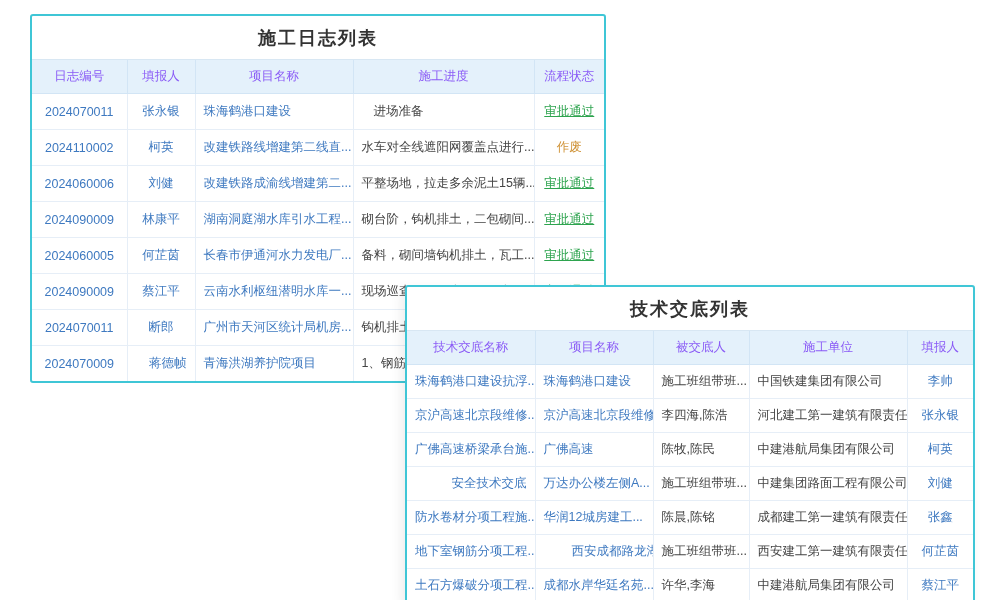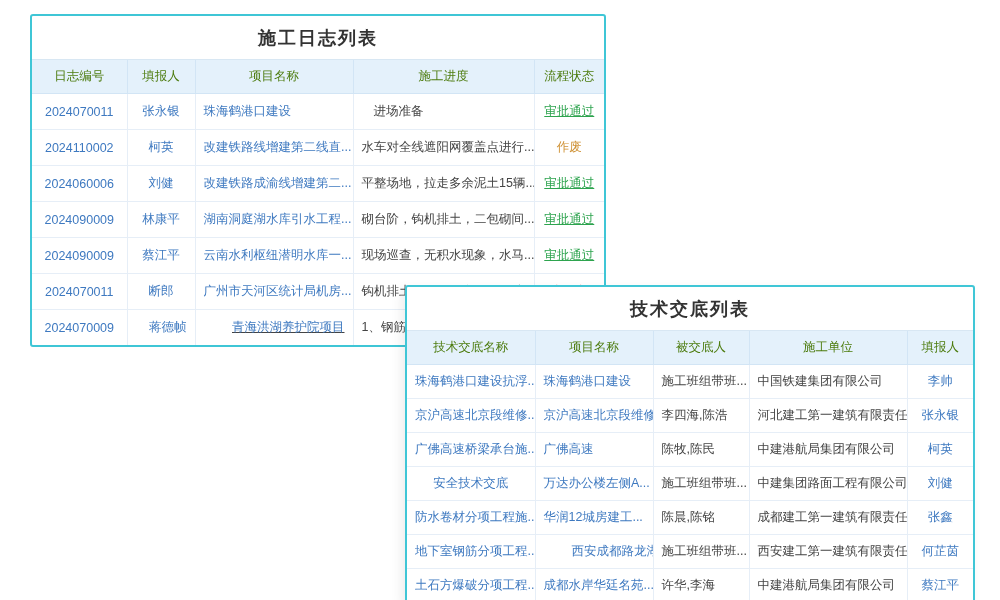--- a/index.html
+++ b/index.html
@@ -11,21 +11,21 @@
   .panel-log { left: 30px; top: 14px; width: 576px; z-index: 1; }
   .panel-disclosure { left: 405px; top: 285px; width: 570px; z-index: 2; box-shadow: -4px 4px 12px rgba(0,0,0,0.07); }
 
   .panel-title {
     text-align: center; font-size: 18px; font-weight: bold; color: #333;
     padding: 10px 0 9px; border-bottom: 1px solid #d8e7f3; letter-spacing: 2px;
   }
 
   table { width: 100%; border-collapse: collapse; table-layout: fixed; }
   th {
-    background: #e4f1fb; color: #4d7c0f; font-weight: normal; font-size: 12.5px;
+    background: #e4f1fb; color: #8b5cf6; font-weight: normal; font-size: 12.5px;
     padding: 8px 6px; border-right: 1px solid #d2e5f5; border-bottom: 1px solid #d2e5f5;
     text-align: center; white-space: nowrap; overflow: hidden;
   }
   td {
     font-size: 12.5px; color: #444;
     border-right: 1px solid #e6eef7; border-bottom: 1px solid #e6eef7;
     white-space: nowrap; overflow: hidden; text-overflow: clip;
   }
   .panel-log td { padding: 9px 8px; }
   .panel-disclosure td { padding: 8px 8px; }
@@ -85,37 +85,44 @@
             <td style="text-align: center;"><span class="status-approved">审批通过</span></td>
           </tr>
           <tr>
             <td style="text-align: center;"><span class="link">2024090009</span></td>
             <td style="text-align: center;"><span class="link">林康平</span></td>
             <td style="text-align: left;"><span class="link">湖南洞庭湖水库引水工程...</span></td>
             <td style="text-align: left;"><span class="plain">砌台阶，钩机排土，二包砌间...</span></td>
             <td style="text-align: center;"><span class="status-approved">审批通过</span></td>
           </tr>
           <tr>
+            <td style="text-align: center;"><span class="link">2024060005</span></td>
+            <td style="text-align: center;"><span class="link">何芷茵</span></td>
+            <td style="text-align: left;"><span class="link">长春市伊通河水力发电厂...</span></td>
+            <td style="text-align: left;"><span class="plain">备料，砌间墙钩机排土，瓦工...</span></td>
+            <td style="text-align: center;"><span class="status-approved">审批通过</span></td>
+          </tr>
+          <tr>
             <td style="text-align: center;"><span class="link">2024090009</span></td>
             <td style="text-align: center;"><span class="link">蔡江平</span></td>
             <td style="text-align: left;"><span class="link">云南水利枢纽潜明水库一...</span></td>
             <td style="text-align: left;"><span class="plain">现场巡查，无积水现象，水马...</span></td>
             <td style="text-align: center;"><span class="status-approved">审批通过</span></td>
           </tr>
           <tr>
             <td style="text-align: center;"><span class="link">2024070011</span></td>
             <td style="text-align: center;"><span class="link">断郎</span></td>
             <td style="text-align: left;"><span class="link">广州市天河区统计局机房...</span></td>
             <td style="text-align: left;"><span class="plain">钩机排土，瓦工砌台阶，打地...</span></td>
             <td style="text-align: center;"><span class="status-unsubmitted">未提交</span></td>
           </tr>
           <tr>
             <td style="text-align: center;"><span class="link">2024070009</span></td>
             <td style="text-align: right;"><span class="link">蒋德帧</span></td>
-            <td style="text-align: right; text-decoration: underline;"><span class="link">青海洪湖养护院项目</span></td>
+            <td style="text-align: left;"><span class="link">青海洪湖养护院项目</span></td>
             <td style="text-align: left;"><span class="plain">1、钢筋下料</span></td>
             <td style="text-align: center;"><span class="plain"></span></td>
           </tr>
         </tbody>
     </table>
   </div>
 
   <div class="panel panel-disclosure">
     <div class="panel-title">技术交底列表</div>
     <table>
@@ -151,21 +158,21 @@
             <td style="text-align: center;"><span class="link">张永银</span></td>
           </tr>
           <tr>
             <td style="text-align: left;"><span class="link">广佛高速桥梁承台施...</span></td>
             <td style="text-align: left;"><span class="link">广佛高速</span></td>
             <td style="text-align: left;"><span class="plain">陈牧,陈民</span></td>
             <td style="text-align: left;"><span class="plain">中建港航局集团有限公司</span></td>
             <td style="text-align: center;"><span class="link">柯英</span></td>
           </tr>
           <tr>
-            <td style="text-align: center;"><span class="link">安全技术交底</span></td>
+            <td style="text-align: right;"><span class="link">安全技术交底</span></td>
             <td style="text-align: left;"><span class="link">万达办公楼左侧A...</span></td>
             <td style="text-align: left;"><span class="plain">施工班组带班...</span></td>
             <td style="text-align: left;"><span class="plain">中建集团路面工程有限公司</span></td>
             <td style="text-align: center;"><span class="link">刘健</span></td>
           </tr>
           <tr>
             <td style="text-align: left;"><span class="link">防水卷材分项工程施...</span></td>
             <td style="text-align: left;"><span class="link">华润12城房建工...</span></td>
             <td style="text-align: left;"><span class="plain">陈晨,陈铭</span></td>
             <td style="text-align: left;"><span class="plain">成都建工第一建筑有限责任公司</span></td>

